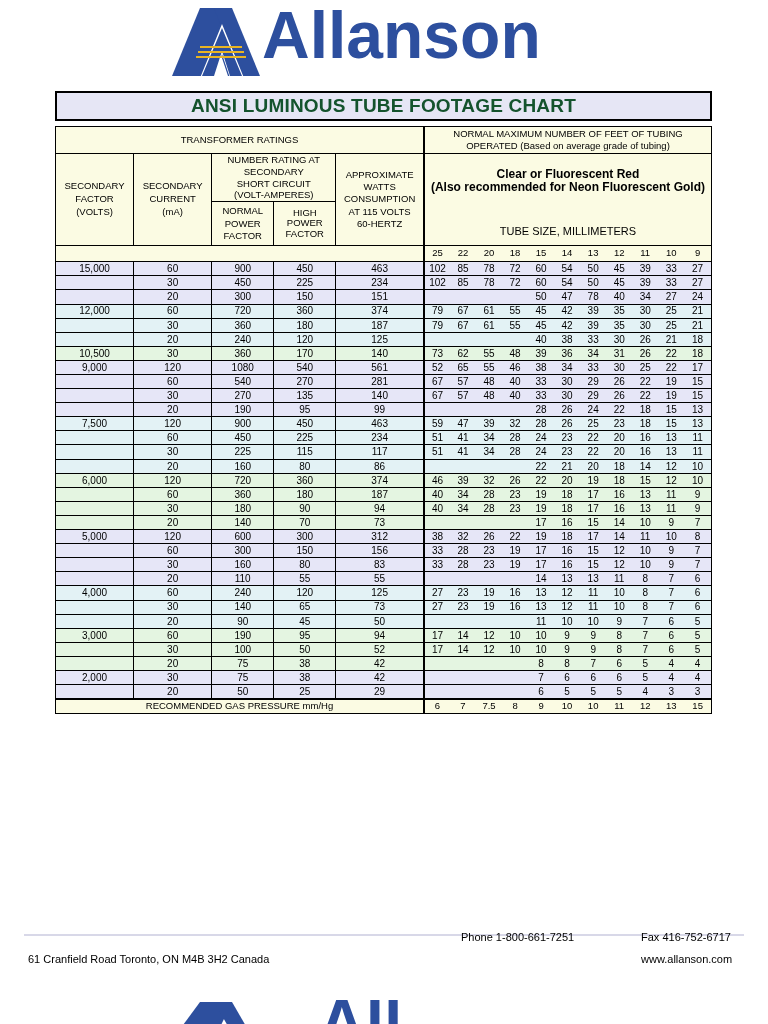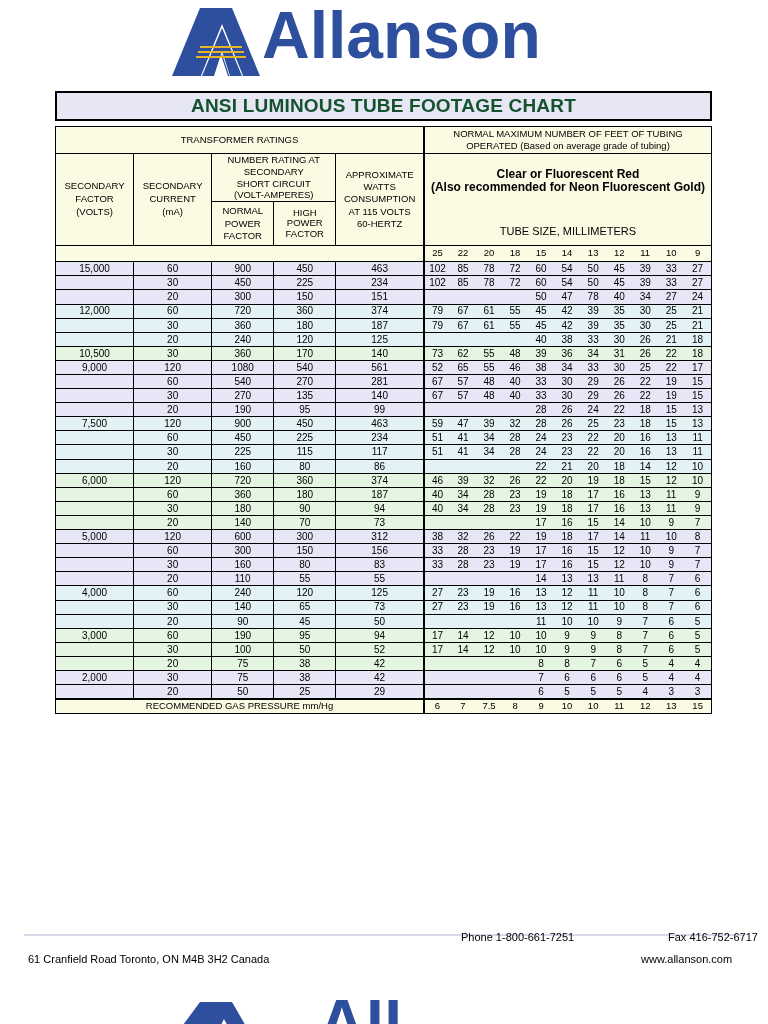--- a/index.html
+++ b/index.html
@@ -773,21 +773,21 @@
           <td class="hsep-t" style="border-left: none; border-right: none;">11</td>
           <td class="hsep-t" style="border-left: none; border-right: none;">12</td>
           <td class="hsep-t" style="border-left: none; border-right: none;">13</td>
           <td class="hsep-t" style="border-left: none;">15</td>
         </tr>
     </tfoot>
   </table>
 
   <div class="rule" style="top:934px;"></div>
   <div class="footer-txt" style="left:461px; top:931px;">Phone  1-800-661-7251</div>
-  <div class="footer-txt" style="left:641px; top:931px;margin-left:27px;">Fax 416-752-6717</div>
+  <div class="footer-txt" style="left:641px; top:931px;">Fax 416-752-6717</div>
   <div class="footer-txt" style="left:28px; top:953px;">61 Cranfield Road  Toronto, ON  M4B 3H2 Canada</div>
   <div class="footer-txt" style="left:641px; top:953px;">www.allanson.com</div>
 
   <div class="bottom-logo">
     <svg width="360" height="40" viewBox="0 0 360 40">
       <path d="M2 40 L30 2 L62 2 L44 40 Z" fill="#2d4f9e"></path>
       <path d="M44 2 L62 2 L84 40 L66 40 Z" fill="#2d4f9e"></path>
       <text x="148" y="46" font-family="Liberation Sans, sans-serif" font-size="66" font-weight="bold" fill="#2d4f9e">All</text>
     </svg>
   </div>

